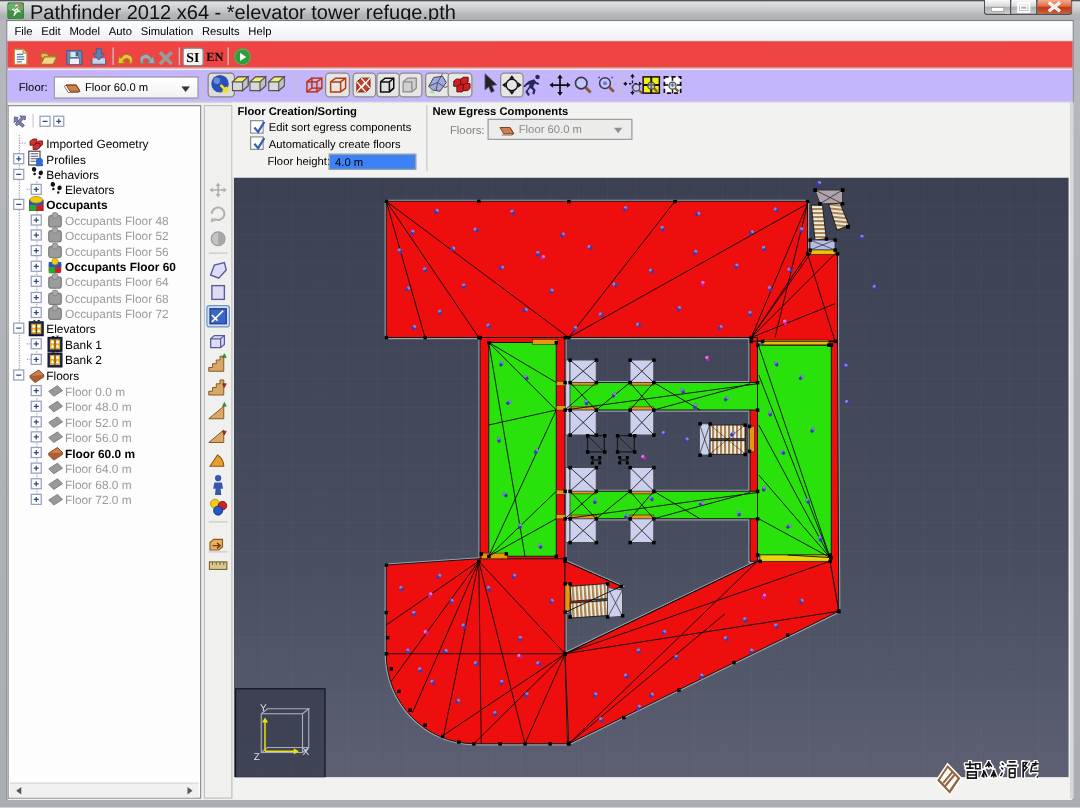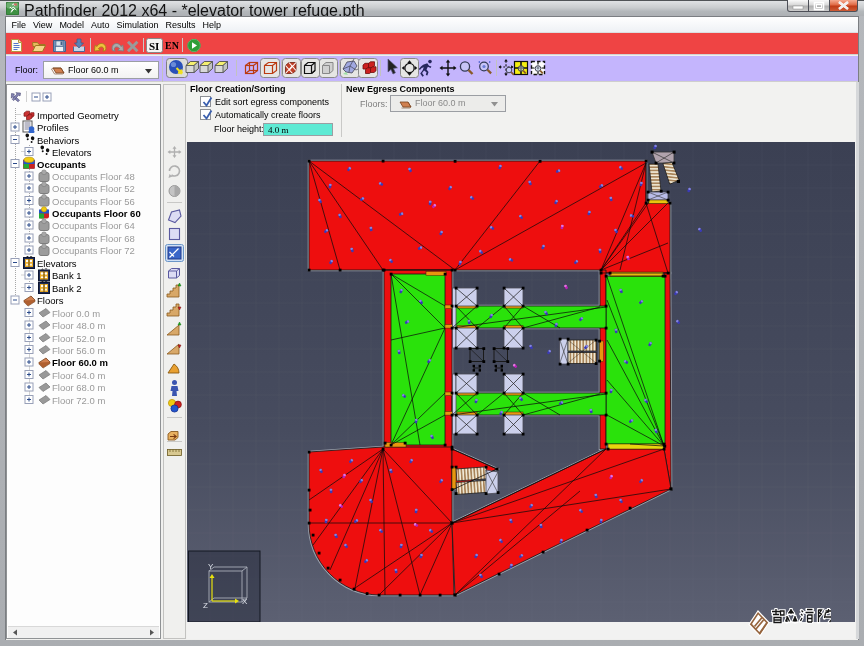--- a/index.html
+++ b/index.html
@@ -36,21 +36,21 @@
   border:1px solid #c2c2c0; }
 #proppanel { left:186px; top:82px; width:670px; height:60px; background:#f2f2f0; }
 #canvas { left:187px; top:142px; width:668px; height:480px; }
 #canvasbottom { left:187px; top:622px; width:668px; height:17px; background:#f2f2f1; }
 #rightframe { left:856px; top:82px; width:3px; height:557px; background:#d6d8da; }
 .bold { font-weight:bold; }
 
 .cb { position:absolute; width:11px; height:11px; background:#fff; border:1px solid #8e9196; }
 .cb svg { position:absolute; left:0; top:-1px; }
 
-.field { position:absolute; background:#5eead4; border:1px solid #9b9ea3; font-size:9px;font-family:Liberation Serif, serif; }
+.field { position:absolute; background:#3b82f6; border:1px solid #9b9ea3; font-size:9px; }
 .combo { position:absolute; border:1px solid #9b9ea3;
   background:linear-gradient(#ffffff,#f2f2f2); }
 </style>
 </head>
 <body>
 
 <div id="titlebar" class="abs"></div>
 <svg class="abs" style="left:6px;top:2px" width="13" height="13">
   <rect x="0" y="0" width="13" height="13" rx="2" fill="#3f9143" stroke="#2a6b2e"></rect>
   <rect x="0.5" y="0.5" width="12" height="6" rx="2" fill="#7dbb80" opacity="0.7"></rect>
@@ -66,21 +66,21 @@
         <rect x="5.5" y="2.5" width="9" height="7" fill="none" stroke="#fff" stroke-width="1.6"></rect>
         <rect x="7.5" y="4.5" width="5" height="3" fill="none" stroke="#fff" stroke-width="1"></rect>
       </svg></div>
   <div class="wbtn close"><svg width="27" height="11">
         <path d="M9 2 L18 9 M18 2 L9 9" stroke="#fff" stroke-width="2.6"></path>
         <path d="M9 2 L18 9 M18 2 L9 9" stroke="#eee" stroke-width="1.4"></path>
       </svg></div>
 </div>
 
 <div id="client" class="abs"></div>
-<div id="menubar" class="abs" style="padding-left:2px"><span>File</span><span>View</span><span>Model</span><span>Auto</span><span>Simulation</span><span>Results</span><span>Help</span></div>
+<div id="menubar" class="abs" style="padding-left:2px"><span>File</span><span>Edit</span><span>Model</span><span>Auto</span><span>Simulation</span><span>Results</span><span>Help</span></div>
 <div id="toolbar1" class="abs">
 <svg width="852" height="22">
 
   <path d="M5.5 6.5 h7 l3 3 v9 h-10 z" fill="#fffef0" stroke="#b89440"></path>
   <path d="M12.5 6.5 v3 h3" fill="#f0e8c0" stroke="#b89440"></path>
   <g stroke="#5577cc" stroke-width="1">
         <path d="M7.5 10.5 h5 M7.5 12.5 h6 M7.5 14.5 h6 M7.5 16.5 h4"></path>
       </g>
 
   <path d="M26.5 9.5 h5 l1.5 2 h6 v2 h-12z" fill="#e8b85c" stroke="#a07820"></path>

